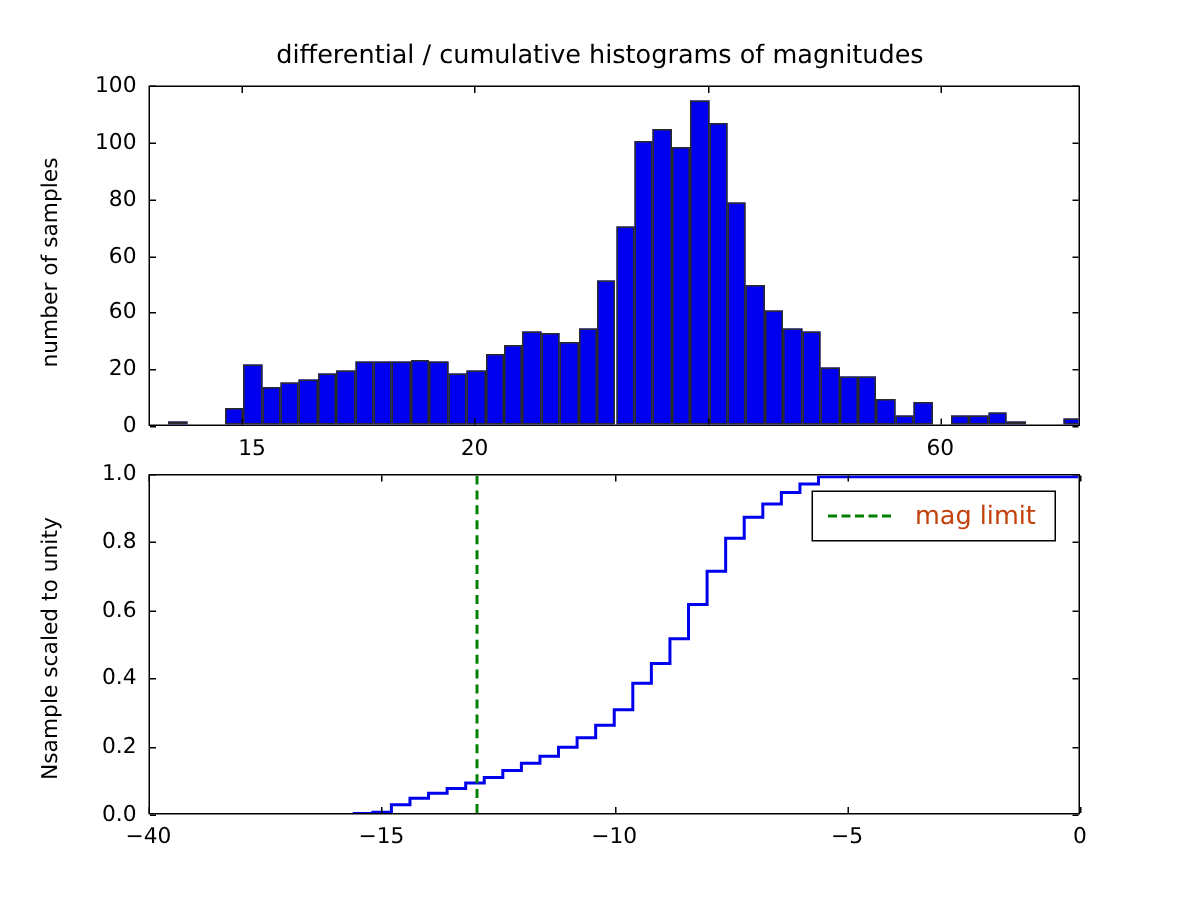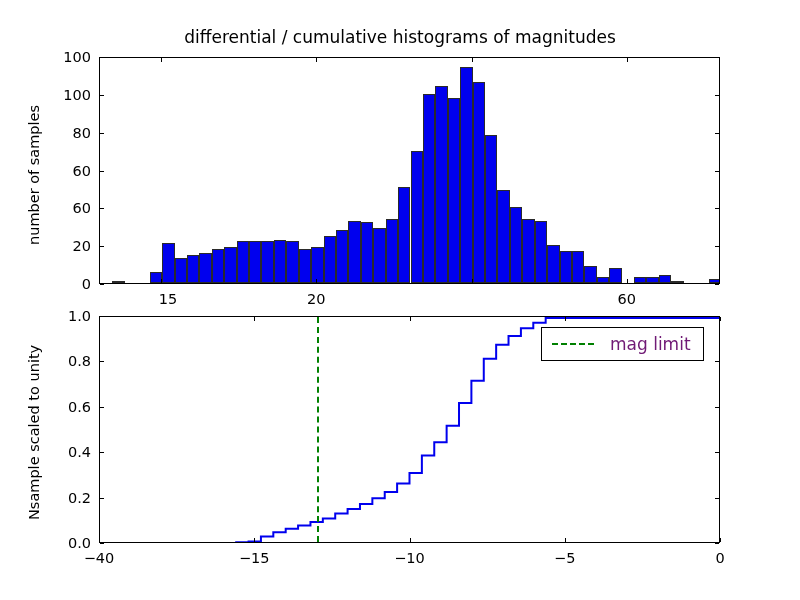--- a/index.html
+++ b/index.html
@@ -115,21 +115,21 @@
     gap: 16px;
   }
   #legend .legend-sample {
     width: 42px;
     height: 0;
     border-top: 2px dashed #008000;
     flex: none;
   }
   #legend .legend-text {
     font-size: 17px;
-    color: #701a75;
+    color: #c2410c;
     white-space: nowrap;
   }
 </style>
 </head>
 <body>
 
 <div id="figure">
 
   <div id="chart-title">differential / cumulative histograms of magnitudes</div>
 

